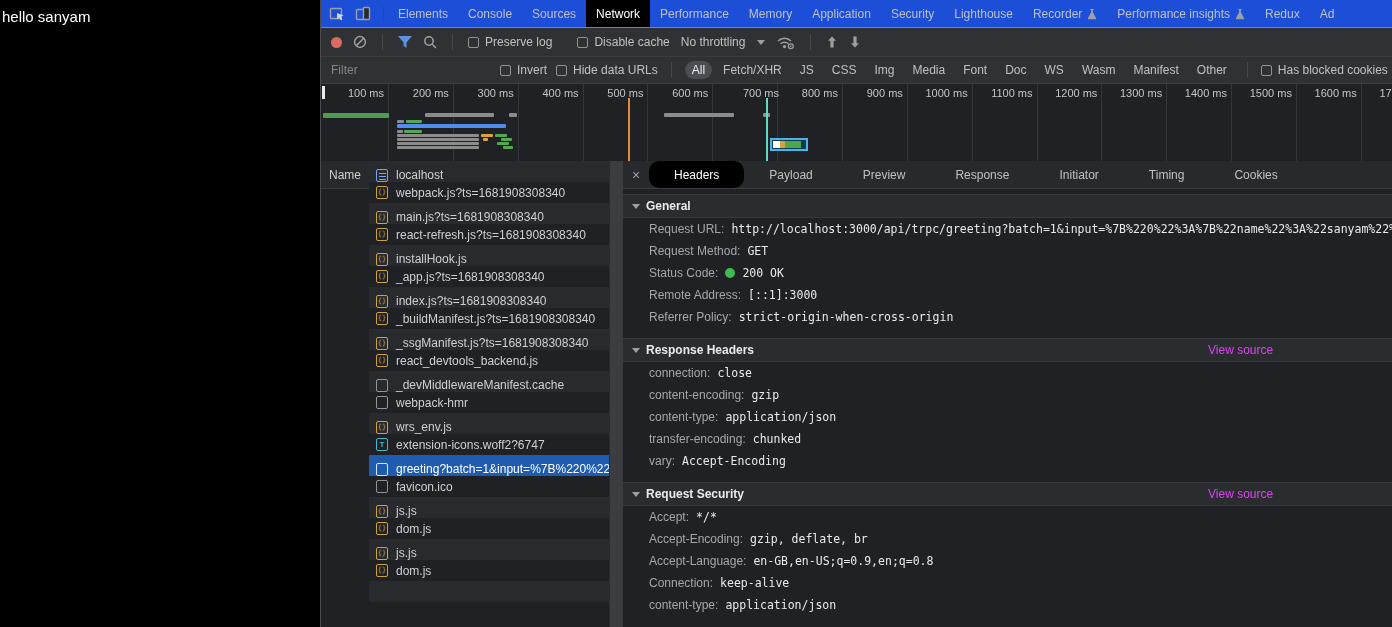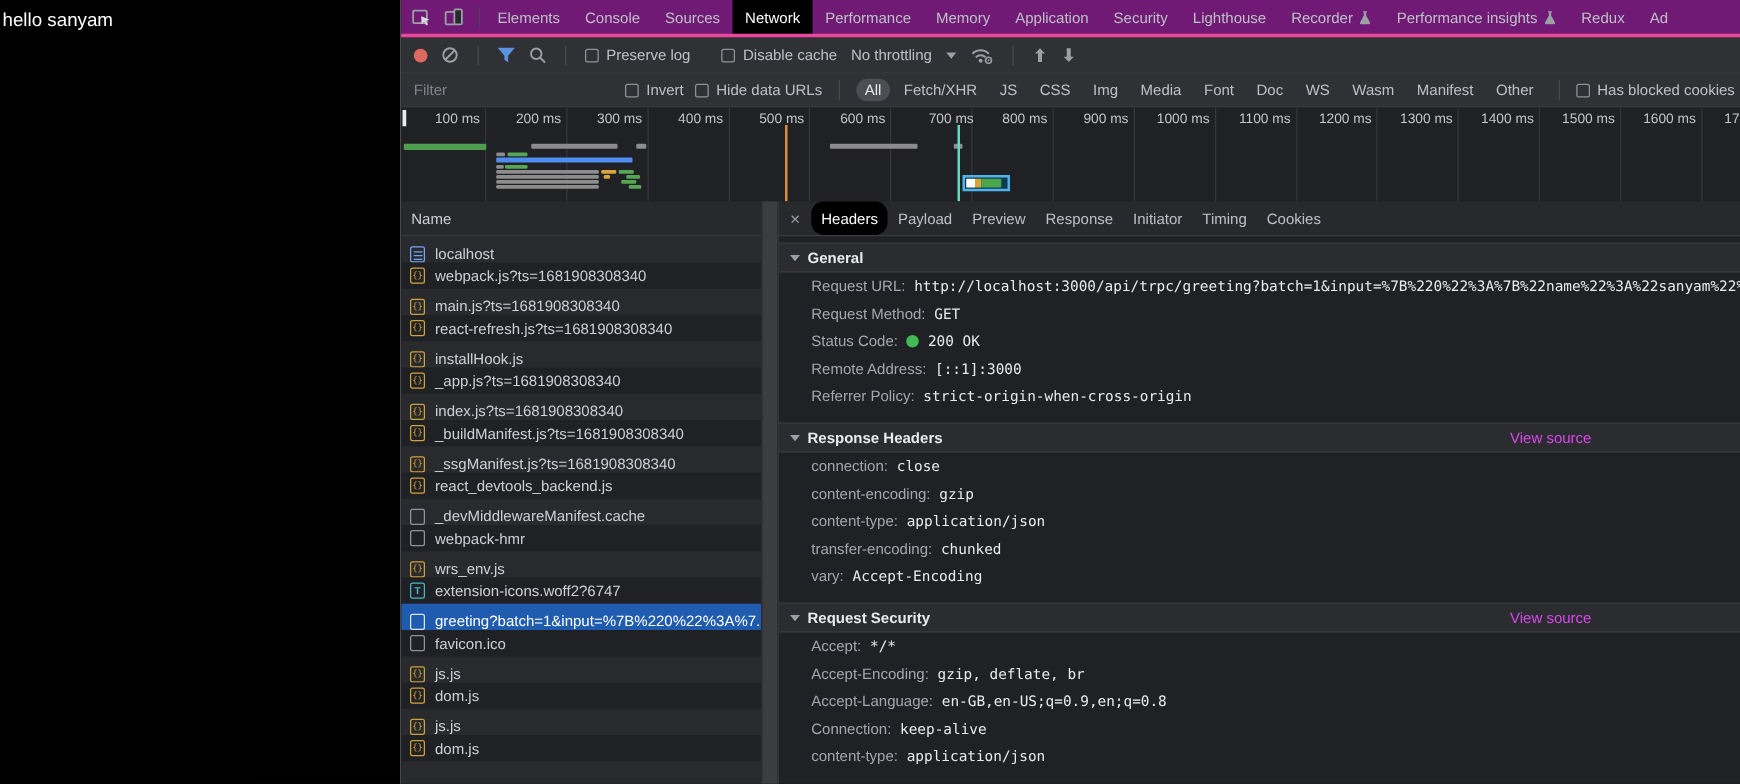--- a/index.html
+++ b/index.html
@@ -5,21 +5,21 @@
   html,body{margin:0;padding:0;}
   body{width:1392px;height:627px;position:relative;background:#000;overflow:hidden;
        font-family:"Liberation Sans",sans-serif;font-size:12px;color:#bdc1c6;}
   
   .page{position:absolute;left:0;top:0;width:320px;height:627px;background:#000;}
   .page-text{color:#fff;font-size:15px;padding:8px 2px 0 2px;}
   
   .devtools{position:absolute;left:320px;top:0;width:1072px;height:627px;background:#202124;border-left:1px solid #4a4a4a;box-sizing:border-box;}
   .vdiv{width:1px;height:16px;background:#47484b;margin:0 4px;flex:none;}
   
-  .tabbar{height:27px;background:#701a75;display:flex;align-items:center;border-bottom:3px solid #ec4899;overflow:hidden;white-space:nowrap;}
+  .tabbar{height:27px;background:#1d4ed8;display:flex;align-items:center;border-bottom:1px solid #ec4899;overflow:hidden;white-space:nowrap;}
   .tb-icons{display:flex;align-items:center;gap:10px;padding:0 8px;flex:none;}
   .tab{padding:0 10px;height:27px;display:flex;align-items:center;gap:5px;color:#bdc1c6;cursor:default;flex:none;}
   .tab.active{background:#000;color:#fff;}
   
   .toolbar{height:28px;background:#303134;display:flex;align-items:center;gap:11px;padding:0 10px;border-bottom:1px solid #3a3b3e;}
   .rec-dot{width:11px;height:11px;border-radius:50%;background:#dd6a60;flex:none;}
   .cb{width:11px;height:11px;border:1.4px solid #8f9398;border-radius:2px;flex:none;box-sizing:border-box;}
   .cblock{display:flex;align-items:center;gap:6px;}
   .caret{width:0;height:0;border-left:4px solid transparent;border-right:4px solid transparent;border-top:5px solid #9aa0a6;margin-left:6px;}
   
@@ -31,41 +31,41 @@
   .overview{position:relative;height:79px;background:#202124;border-bottom:1px solid #3a3b3e;overflow:hidden;}
   .ov-label{position:absolute;top:3px;width:56px;text-align:right;color:#c3c6ca;font-size:11px;}
   .ov-grid{position:absolute;top:0;bottom:0;width:1px;background:#35363a;}
   .ov-bar{position:absolute;border-radius:1px;}
   .ov-vline{position:absolute;top:14px;bottom:0;width:1.5px;}
   .ov-handle{position:absolute;left:1px;top:2px;width:3px;height:13px;background:#e8eaed;}
   .ov-selbar{position:absolute;left:449px;top:54px;width:38px;height:13px;border:2px solid #4fb3e8;background:#0e3a52;box-sizing:border-box;display:flex;align-items:center;padding:1px;gap:0;}
   .seg{height:7px;}
   
   .main{position:absolute;top:161px;left:0;right:0;bottom:0;display:flex;}
-  .reqlist{width:288px;flex:none;display:flex;flex-direction:column;background:#202124;overflow:hidden;}
+  .reqlist{width:288px;flex:none;display:flex;flex-direction:row;background:#202124;overflow:hidden;}
   .req-header{height:27px;flex:none;background:#28292c;border-bottom:1px solid #3a3b3e;display:flex;align-items:center;padding:0 8px;color:#cdd1d5;}
   .req-row{height:21px;flex:none;display:flex;align-items:center;gap:8px;padding:0 7px;color:#cdd1d5;white-space:nowrap;overflow:hidden;}
   .req-row.stripe{background:#292a2d;align-items:flex-end;}
   .req-row.selected{background:#1f5cb0;color:#fff;}
   .scrolltrack{width:12px;flex:none;background:#3c3d40;border-left:1px solid #2a2b2e;}
   
   .fico{width:12px;height:13px;border:1.3px solid #90959b;border-radius:2px;position:relative;flex:none;box-sizing:border-box;}
   .fico-document{border-color:#74a7f0;}
   .fico-document::after{content:"";position:absolute;left:1.5px;right:1.5px;top:2.5px;height:1px;background:#74a7f0;box-shadow:0 3px 0 #74a7f0,0 6px 0 #74a7f0;}
   .fico-script{border-color:#cfa33c;}
   .fico-script::after{content:"{}";position:absolute;left:0;right:0;top:1px;text-align:center;font-size:7px;color:#cfa33c;font-family:"DejaVu Sans Mono",monospace;}
   .fico-font{border-color:#45b8c9;}
   .fico-font::after{content:"T";position:absolute;left:0;right:0;top:1px;text-align:center;font-size:8px;color:#45b8c9;font-weight:bold;}
   .fico-plain{border-color:#90959b;}
   .fico-selected{border-color:#d6e6ff;}
   
   .details{flex:1;display:flex;flex-direction:column;background:#202124;border-left:1px solid #3a3b3e;overflow:hidden;}
   .dtabs{height:27px;flex:none;background:#28292c;border-bottom:1px solid #3a3b3e;display:flex;align-items:center;}
   .close-x{width:26px;text-align:center;color:#9aa0a6;font-size:14px;flex:none;}
-  .dtab{padding:0 8px;height:27px;display:flex;align-items:center;color:#bdc1c6;flex:none;border-radius:10px;}
+  .dtab{padding:0 25px;height:27px;display:flex;align-items:center;color:#bdc1c6;flex:none;border-radius:10px;}
   .dtab.active{background:#000;color:#fff;}
   .sections{flex:1;overflow:hidden;padding-top:5px;}
   .sec-bar{position:relative;height:22px;background:#2b2c2f;border-top:1px solid #38393c;border-bottom:1px solid #38393c;display:flex;align-items:center;padding:0 9px;gap:6px;color:#e8eaed;font-weight:bold;margin-top:0;}
   .sec-gap{margin-top:10px;}
   .tri{width:0;height:0;border-left:4px solid transparent;border-right:4px solid transparent;border-top:5px solid #9aa0a6;flex:none;}
   .view-source{position:absolute;left:585px;top:0;height:22px;display:flex;align-items:center;font-weight:normal;color:#d946ef;}
   .kv{height:22px;display:flex;align-items:center;padding-left:26px;gap:7px;white-space:nowrap;overflow:hidden;}
   .kv .k{color:#a3a8ae;flex:none;}
   .kv .v{color:#e9eaed;font-family:"DejaVu Sans Mono",monospace;font-size:11.5px;}
   .status-dot{width:10px;height:10px;border-radius:50%;flex:none;}

